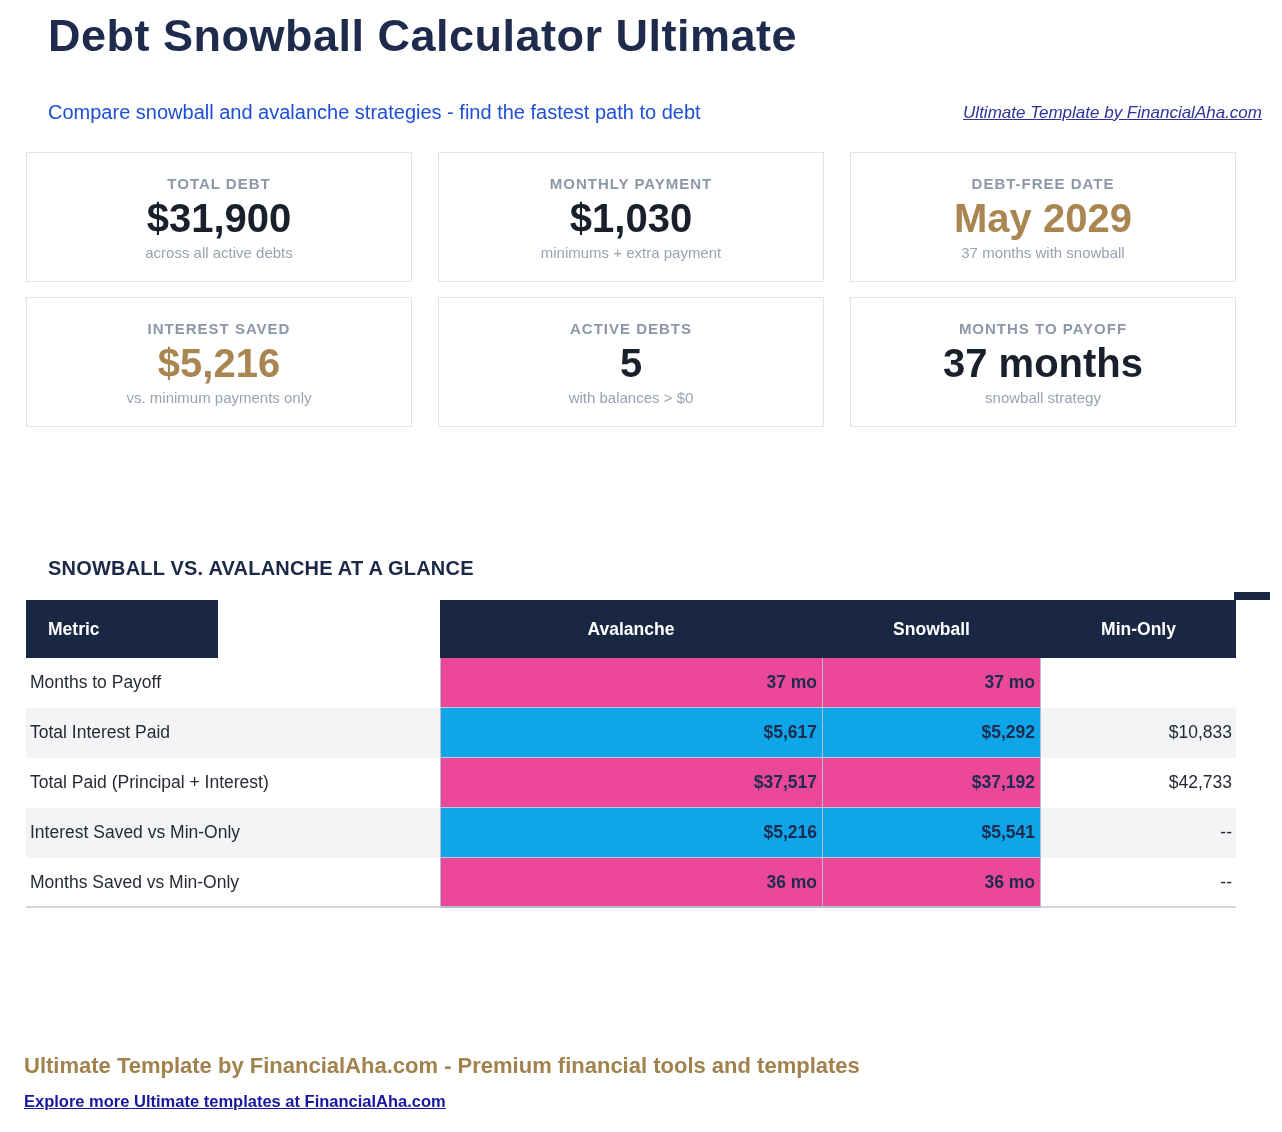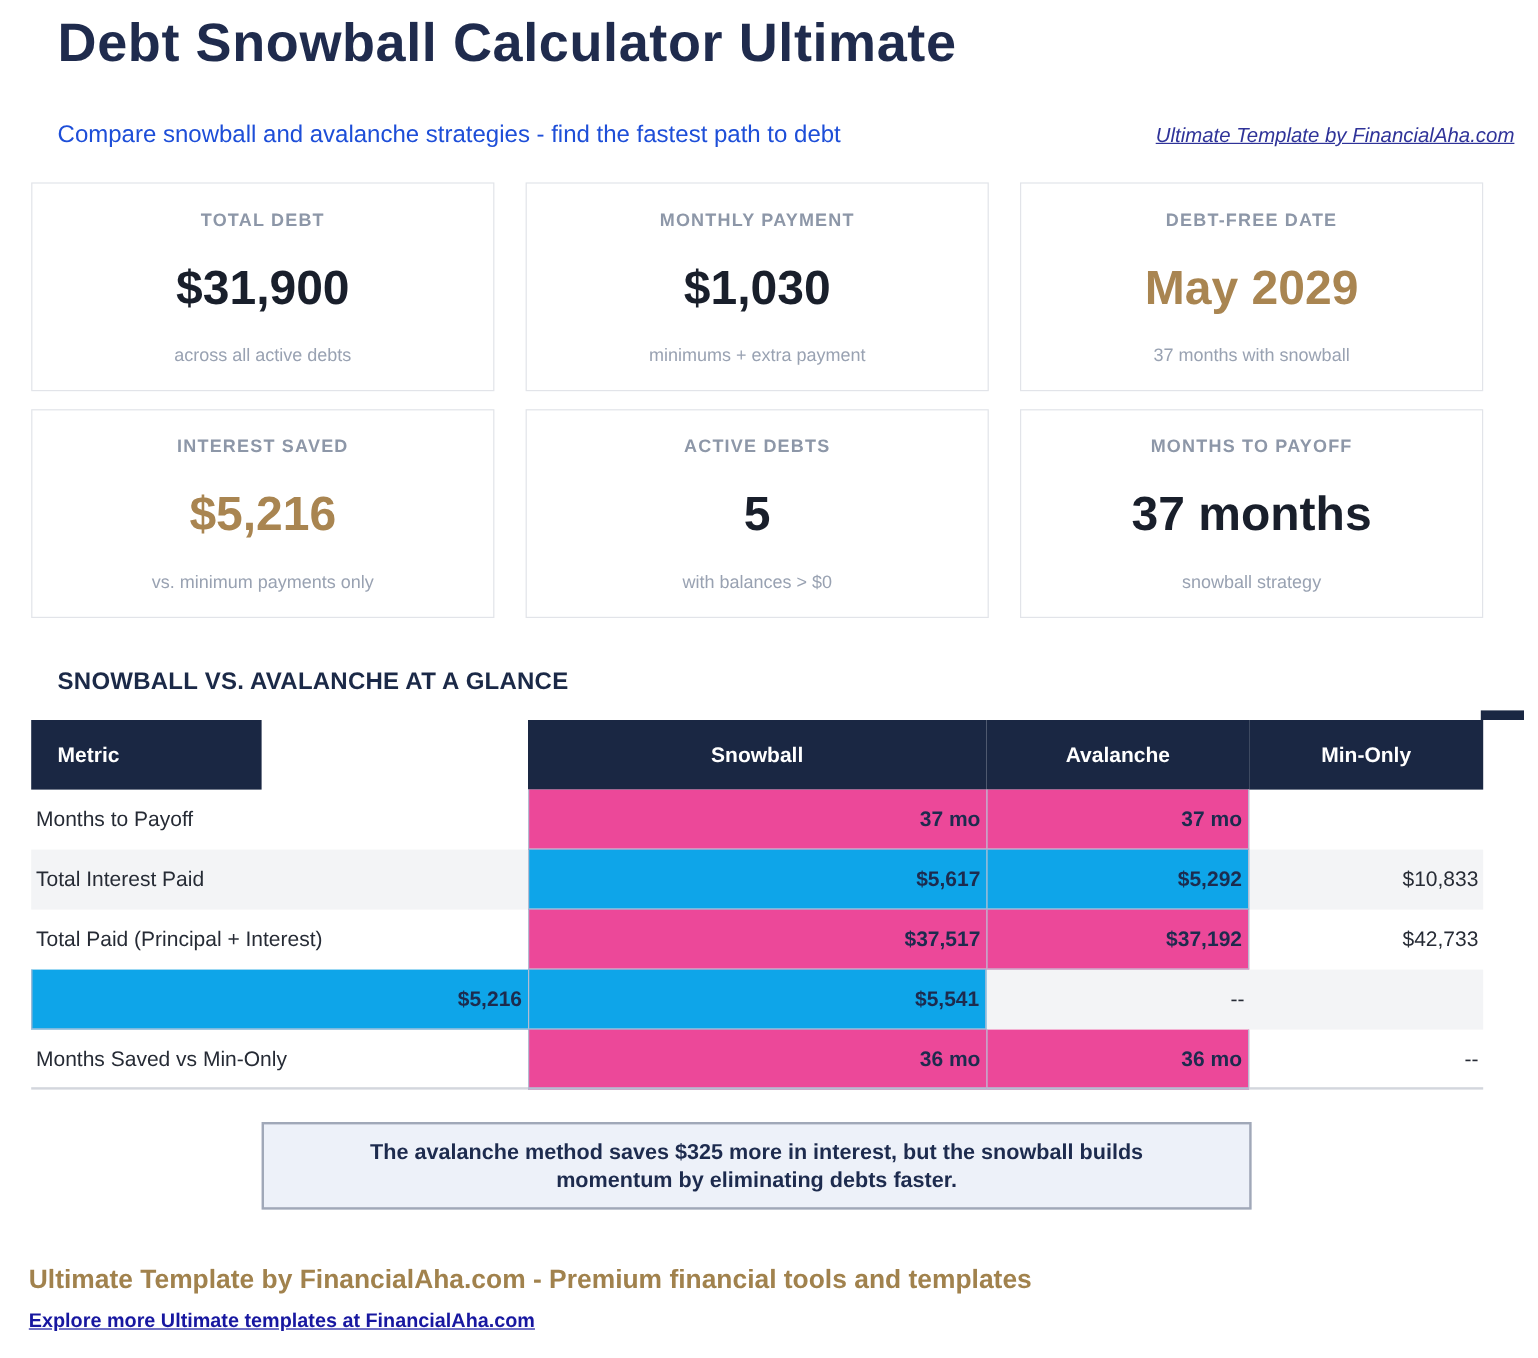--- a/index.html
+++ b/index.html
@@ -25,21 +25,21 @@
     position: absolute; top: 103px; right: 20px;
     font-size: 17px; font-style: italic; color: #2f3399;
     text-decoration: underline; cursor: pointer;
   }
   .cards {
     position: absolute; left: 26px; top: 152px; width: 1210px;
     display: grid; grid-template-columns: repeat(3, 1fr);
     column-gap: 26px; row-gap: 15px;
   }
   .card {
-    height: 174px; background: #fff;
+    height: 130px; background: #fff;
     border: 1px solid #e2e4e9;
     display: flex; flex-direction: column; align-items: center;
     text-align: center; padding: 22px 8px 20px 8px;
   }
   .card-label {
     font-size: 15px; font-weight: bold; letter-spacing: 1px;
     color: #8d97a8; text-transform: uppercase;
   }
   .card-value {
     flex: 1 1 auto; display: flex; align-items: center;
@@ -161,22 +161,22 @@
   </div>
 
   <div class="section-heading">SNOWBALL VS. AVALANCHE AT A GLANCE</div>
 
   <div class="header-border-fragment"></div>
 
   <div class="cmp-table">
     <div class="thead">
       <div class="th metric-h">Metric</div>
       <div class="th gap"></div>
+      <div class="th">Avalanche</div>
       <div class="th">Snowball</div>
-      <div class="th">Avalanche</div>
       <div class="th">Min-Only</div>
     </div>
 
     <div class="trow odd">
       <div class="td metric">Months to Payoff</div>
       <div class="td num hl sb">37 mo</div>
       <div class="td num hl av">37 mo</div>
     </div>
     <div class="trow even">
       <div class="td metric">Total Interest Paid</div>
@@ -184,32 +184,30 @@
       <div class="td num hl av">$5,292</div>
       <div class="td num minonly">$10,833</div>
     </div>
     <div class="trow odd">
       <div class="td metric">Total Paid (Principal + Interest)</div>
       <div class="td num hl sb">$37,517</div>
       <div class="td num hl av">$37,192</div>
       <div class="td num minonly">$42,733</div>
     </div>
     <div class="trow even">
+      <div class="td metric">Interest Saved vs Min-Only</div>
       <div class="td num hl sb">$5,216</div>
       <div class="td num hl av">$5,541</div>
       <div class="td num minonly">--</div>
     </div>
     <div class="trow odd">
       <div class="td metric">Months Saved vs Min-Only</div>
       <div class="td num hl sb">36 mo</div>
       <div class="td num hl av">36 mo</div>
       <div class="td num minonly">--</div>
     </div>
   </div>
 
-  <div class="note-box">
-    <span>The avalanche method saves $325 more in interest, but the snowball builds momentum by eliminating debts faster.</span>
-  </div>
 
   <div class="footer-brand">Ultimate Template by FinancialAha.com - Premium financial tools and templates</div>
   <a class="footer-link">Explore more Ultimate templates at FinancialAha.com</a>
 
 </div>
 
 </body></html>

